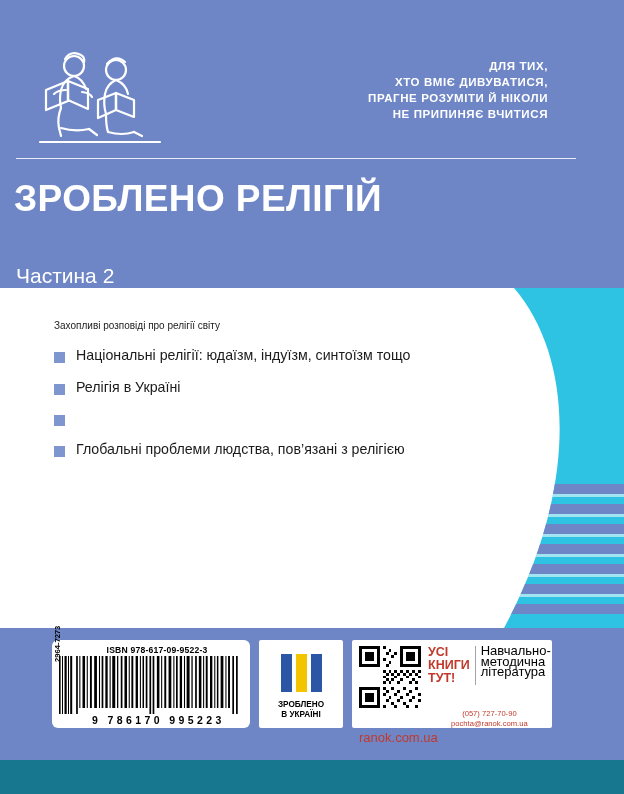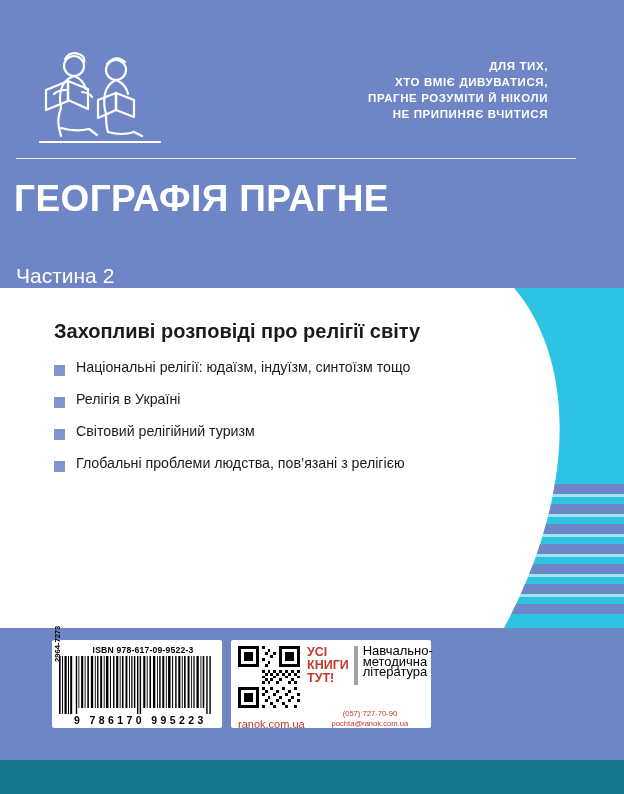--- a/index.html
+++ b/index.html
@@ -105,27 +105,27 @@
   }
 
   .bullets {
     position: absolute;
     left: 54px;
     top: 320px;
     width: 430px;
   }
   .lede {
     color: #1b1b1b;
-    font-size: 20px;
-    font-weight: bold;
+    font-size: 10px;
+    font-weight: normal;
     margin: 0 0 16px 0;
   }
   .b-row {
     display: flex;
-    align-items: flex-end;
+    align-items: center;
     margin-bottom: 15px;
   }
   .b-square {
     width: 11px;
     height: 11px;
     background: #7f95cf;
     margin-top: 4px;
     margin-right: 11px;
     flex: 0 0 auto;
   }
@@ -163,24 +163,25 @@
   }
 
   .box {
     background: #ffffff;
     border-radius: 2px;
     box-sizing: border-box;
   }
 
   
   .box-barcode {
-    width: 170px;
+    width: 198px;
     height: 88px;
     padding: 4px 6px 0 6px;
     position: relative;
+    border-radius: 6px;
   }
   .isbn-text {
     text-align: center;
     font-size: 8.6px;
     font-weight: bold;
     color: #000;
     letter-spacing: 0.2px;
     margin-left: 12px;
     margin-top: 1px;
   }
@@ -213,21 +214,21 @@
     transform: rotate(-90deg);
     transform-origin: left top;
     white-space: nowrap;
   }
   .bc-main {
     flex: 1;
     position: relative;
   }
   .bc-digits {
     position: absolute;
-    left: 0;
+    left: 18px;
     bottom: -12px;
     font-size: 10.5px;
     font-weight: bold;
     letter-spacing: 3.4px;
     color: #000;
     white-space: nowrap;
   }
 
   
   .box-made {
@@ -267,35 +268,35 @@
     padding: 6px 7px 5px 7px;
     display: flex;
     gap: 7px;
   }
   .qr {
     width: 62px;
     height: 62px;
     flex: 0 0 auto;
   }
   .qr-caption {
-    font-size: 11px;
+    font-size: 13px;
     color: #c0392b;
     text-align: center;
-    margin-top: 6px;
+    margin-top: 18px;
     white-space: nowrap;
   }
   .qr-col { width: 62px; }
   .usi {
     color: #c0392b;
     font-weight: bold;
     font-size: 12.5px;
     line-height: 13px;
     text-align: left;
     padding-right: 5px;
-    border-right: 4px solid #a3a3a3;
+    border-right: 1px solid #a3a3a3;
   }
   .pub {
     font-size: 13px;
     line-height: 10.5px;
     color: #000;
     padding-left: 5px;
   }
   .mid-col {
     display: flex;
     flex-direction: column;
@@ -357,21 +358,21 @@
 
     <div class="slogan">
       <div>ДЛЯ ТИХ,</div>
       <div>ХТО ВМІЄ ДИВУВАТИСЯ,</div>
       <div>ПРАГНЕ РОЗУМІТИ Й НІКОЛИ</div>
       <div>НЕ ПРИПИНЯЄ ВЧИТИСЯ</div>
     </div>
 
     <div class="rule"></div>
 
-    <div class="title-main">ГЕОГРАФІЯ ПРАГНЕ</div>
+    <div class="title-main">ЗРОБЛЕНО РЕЛІГІЙ</div>
     <div class="title-sub">Частина 2</div>
   </div>
 
   <div class="mid">
     <div class="arc-wrap">
       <svg width="260" height="340" viewBox="0 0 260 340">
         <defs>
           <clipPath id="arcclip">
             <path d="M260,0 L150,0 C210,70 215,200 140,340 L260,340 Z"></path>
           </clipPath>
@@ -406,21 +407,20 @@
     <div class="b-row">
       <span class="b-square"></span>
       <span class="b-text">Національні релігії: юдаїзм, індуїзм, синтоїзм тощо</span>
     </div>
     <div class="b-row">
       <span class="b-square"></span>
       <span class="b-text">Релігія в Україні</span>
     </div>
     <div class="b-row">
       <span class="b-square"></span>
-      <span class="b-text">Світовий релігійний туризм</span>
     </div>
     <div class="b-row">
       <span class="b-square"></span>
       <span class="b-text">Глобальні проблеми людства, пов’язані з релігією</span>
     </div>
   </div>
 
   <div class="bottom-panel"></div>
   <div class="teal-strip"></div>
 
@@ -488,20 +488,31 @@
                 <rect x="145" y="0" width="1.8" height="52"></rect>
               <rect x="149" y="0" width="1.6" height="58"></rect>
                 <rect x="152.5" y="0" width="1.6" height="58"></rect>
             </g>
           </svg>
           <div class="bc-digits">9 786170 995223</div>
         </div>
       </div>
     </div>
 
+    <div class="box box-made">
+      <div class="flagbars">
+        <span class="fb-blue"></span>
+        <span class="fb-yellow"></span>
+        <span class="fb-blue"></span>
+      </div>
+      <div class="made-txt">
+        <div>ЗРОБЛЕНО</div>
+        <div>В УКРАЇНІ</div>
+      </div>
+    </div>
 
     <div class="box box-qr">
       <div class="qr-col">
         <svg class="qr" viewBox="0 0 21 21" shape-rendering="crispEdges">
           <rect width="21" height="21" fill="#fff"></rect>
           <g fill="#000">
             <rect x="0" y="0" width="7" height="1"></rect>
               <rect x="0" y="6" width="7" height="1"></rect>
             <rect x="0" y="0" width="1" height="7"></rect>
               <rect x="6" y="0" width="1" height="7"></rect>

